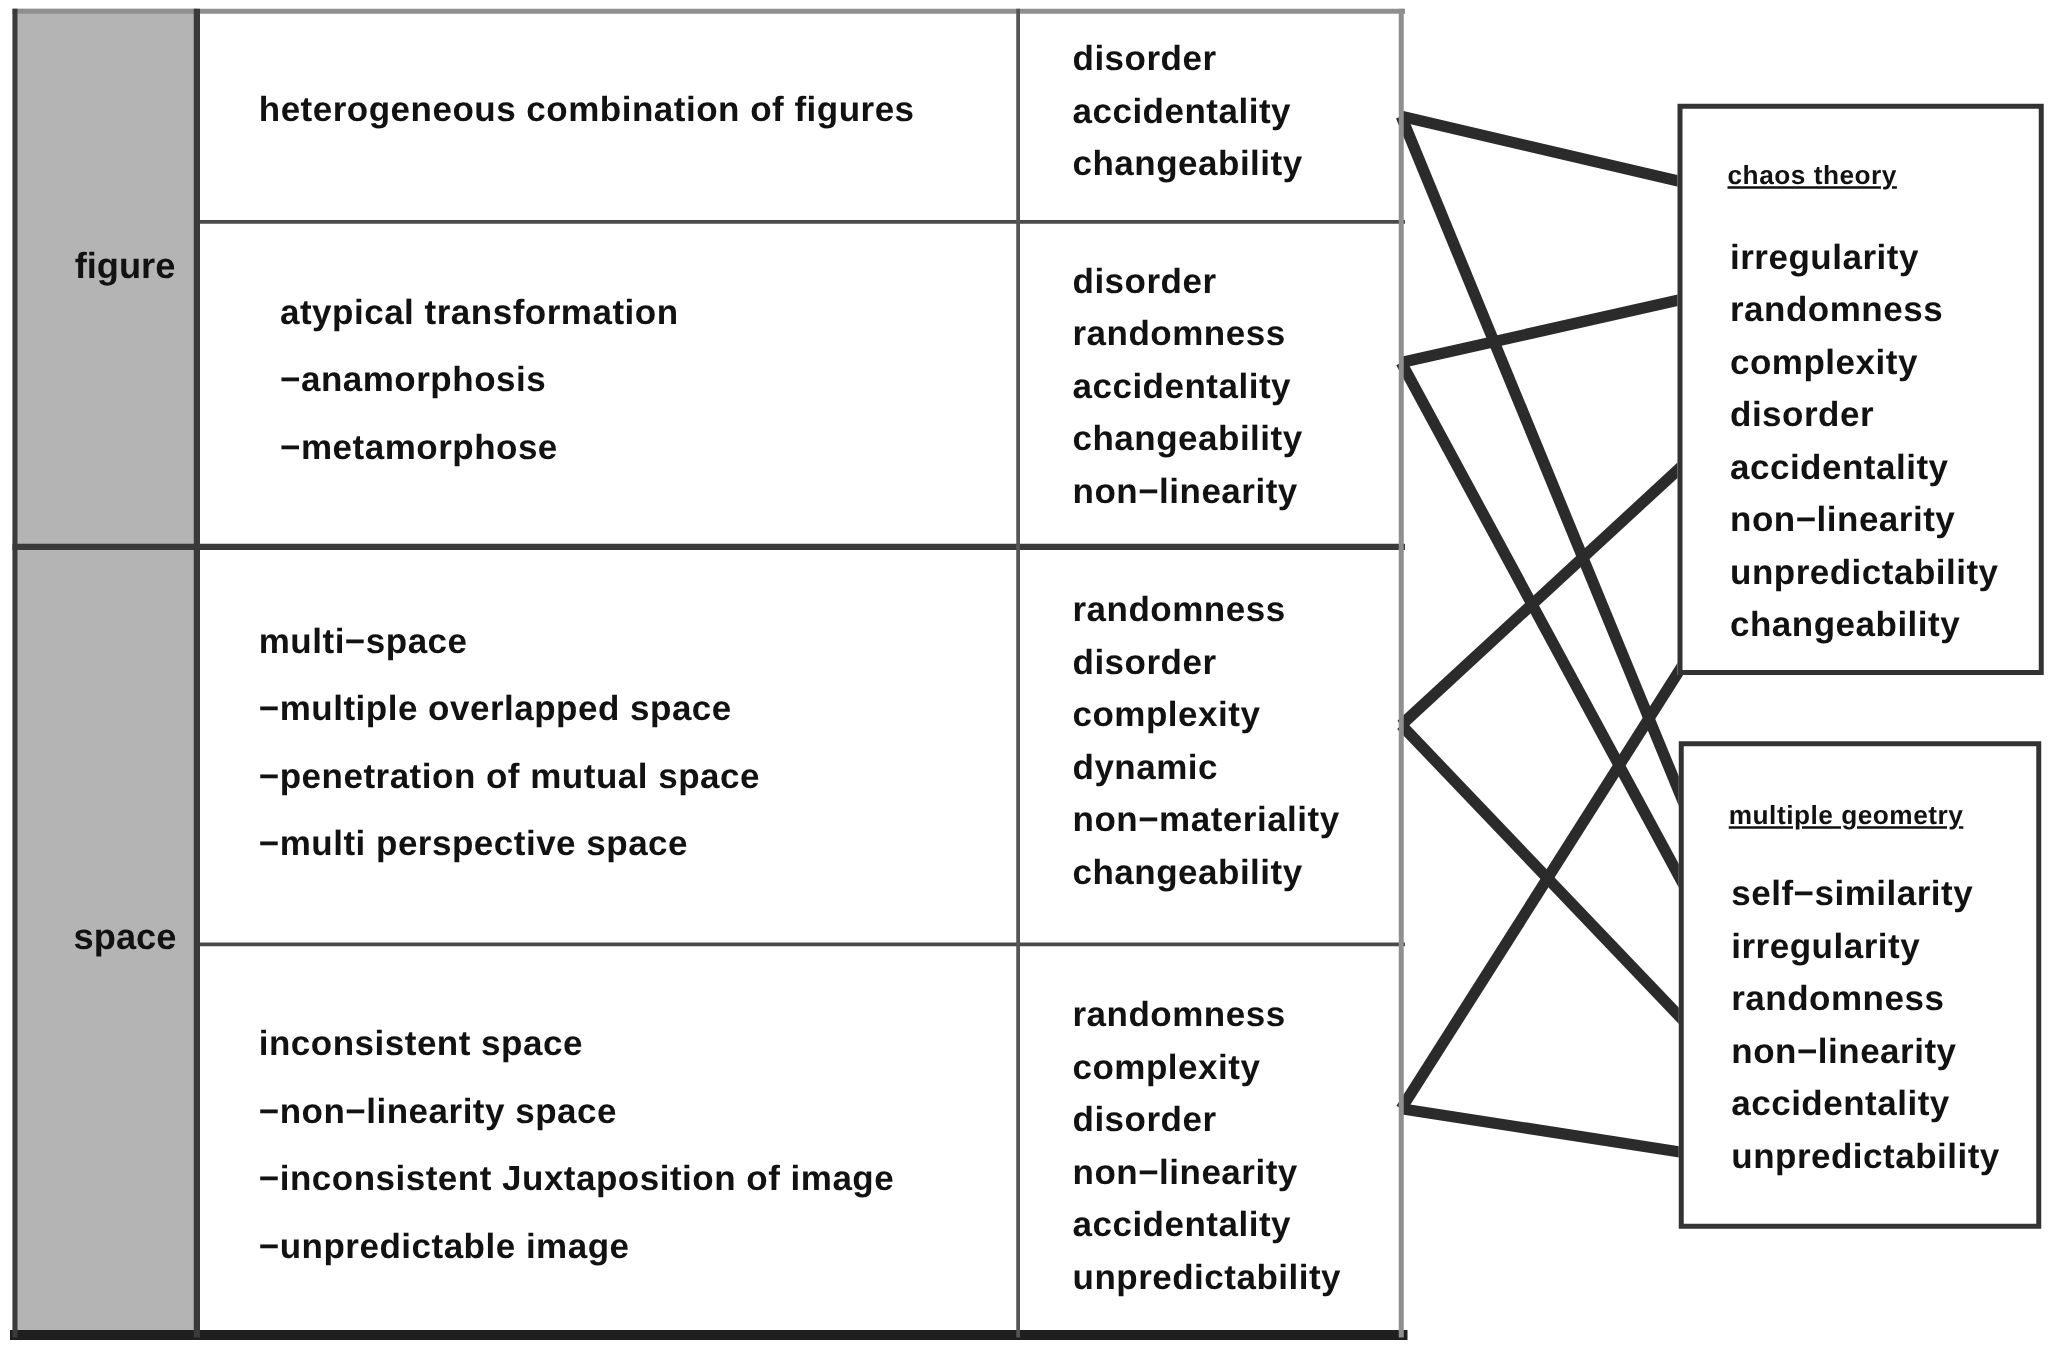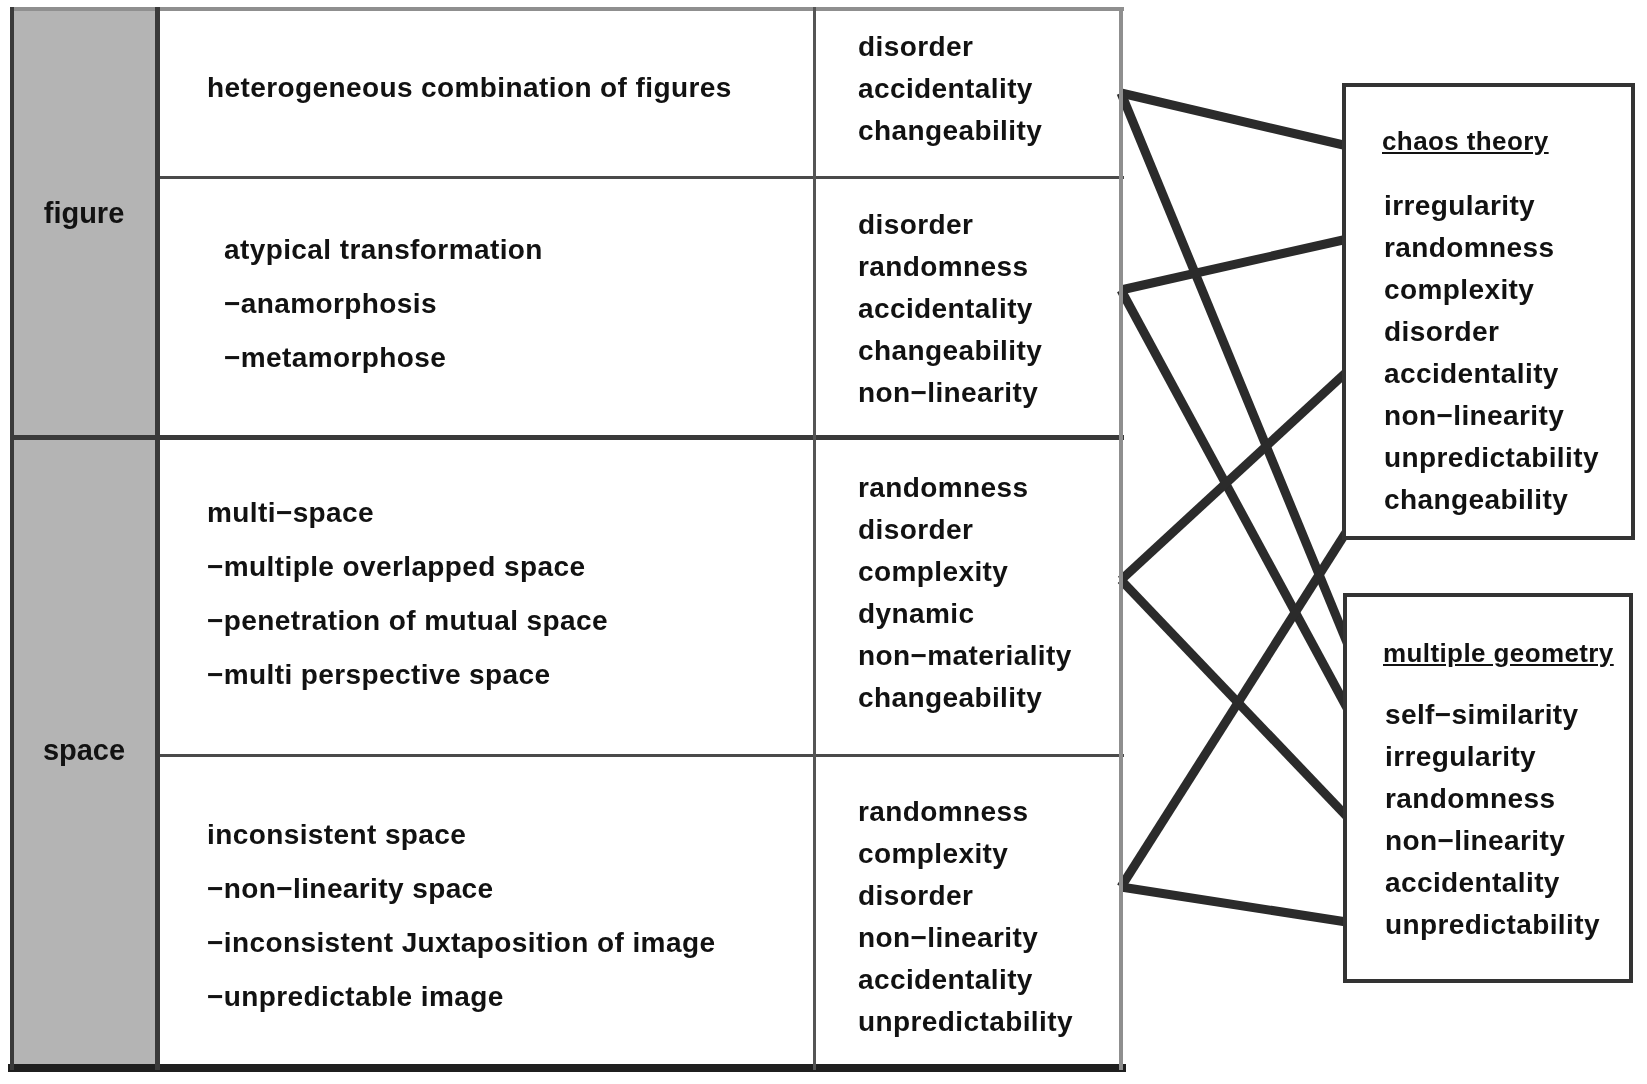--- a/index.html
+++ b/index.html
@@ -6,23 +6,23 @@
   .canvas{
     position:relative;width:1647px;height:1084px;background:#ffffff;overflow:hidden;
     font-family:"Liberation Sans",sans-serif;font-weight:bold;color:#121212;
   }
   .fill-gray{position:absolute;background:#b4b4b4;}
   .hline{position:absolute;background:#4a4a4a;}
   .vline{position:absolute;background:#4a4a4a;}
   .txt{position:absolute;white-space:nowrap;}
   .desc{font-size:28px;line-height:54px;letter-spacing:0.4px;}
   .attrs{font-size:28px;line-height:42px;letter-spacing:0.4px;}
-  .rowlabel{font-size:29px;line-height:30px;width:148px;text-align:center;}
+  .rowlabel{font-size:29px;line-height:30px;width:148px;text-align:center;padding-left:16px;}
   .cbox{position:absolute;background:#ffffff;border:4px solid #333333;box-sizing:border-box;}
-  .cbox .title{position:absolute;font-size:26px;line-height:42px;text-decoration:underline;white-space:nowrap;letter-spacing:0.4px;}
+  .cbox .title{position:absolute;font-size:21px;line-height:42px;text-decoration:underline;white-space:nowrap;letter-spacing:0.4px;}
   .cbox .items{position:absolute;font-size:28px;line-height:42px;white-space:nowrap;letter-spacing:0.4px;}
   .items span,.desc span,.attrs span{display:block;}
   svg.connectors{position:absolute;left:0;top:0;}
 </style>
 </head>
 <body>
 
 <div class="canvas">
 
   <div class="fill-gray" style="left:10px;top:7px;width:148px;height:430px;"></div>

